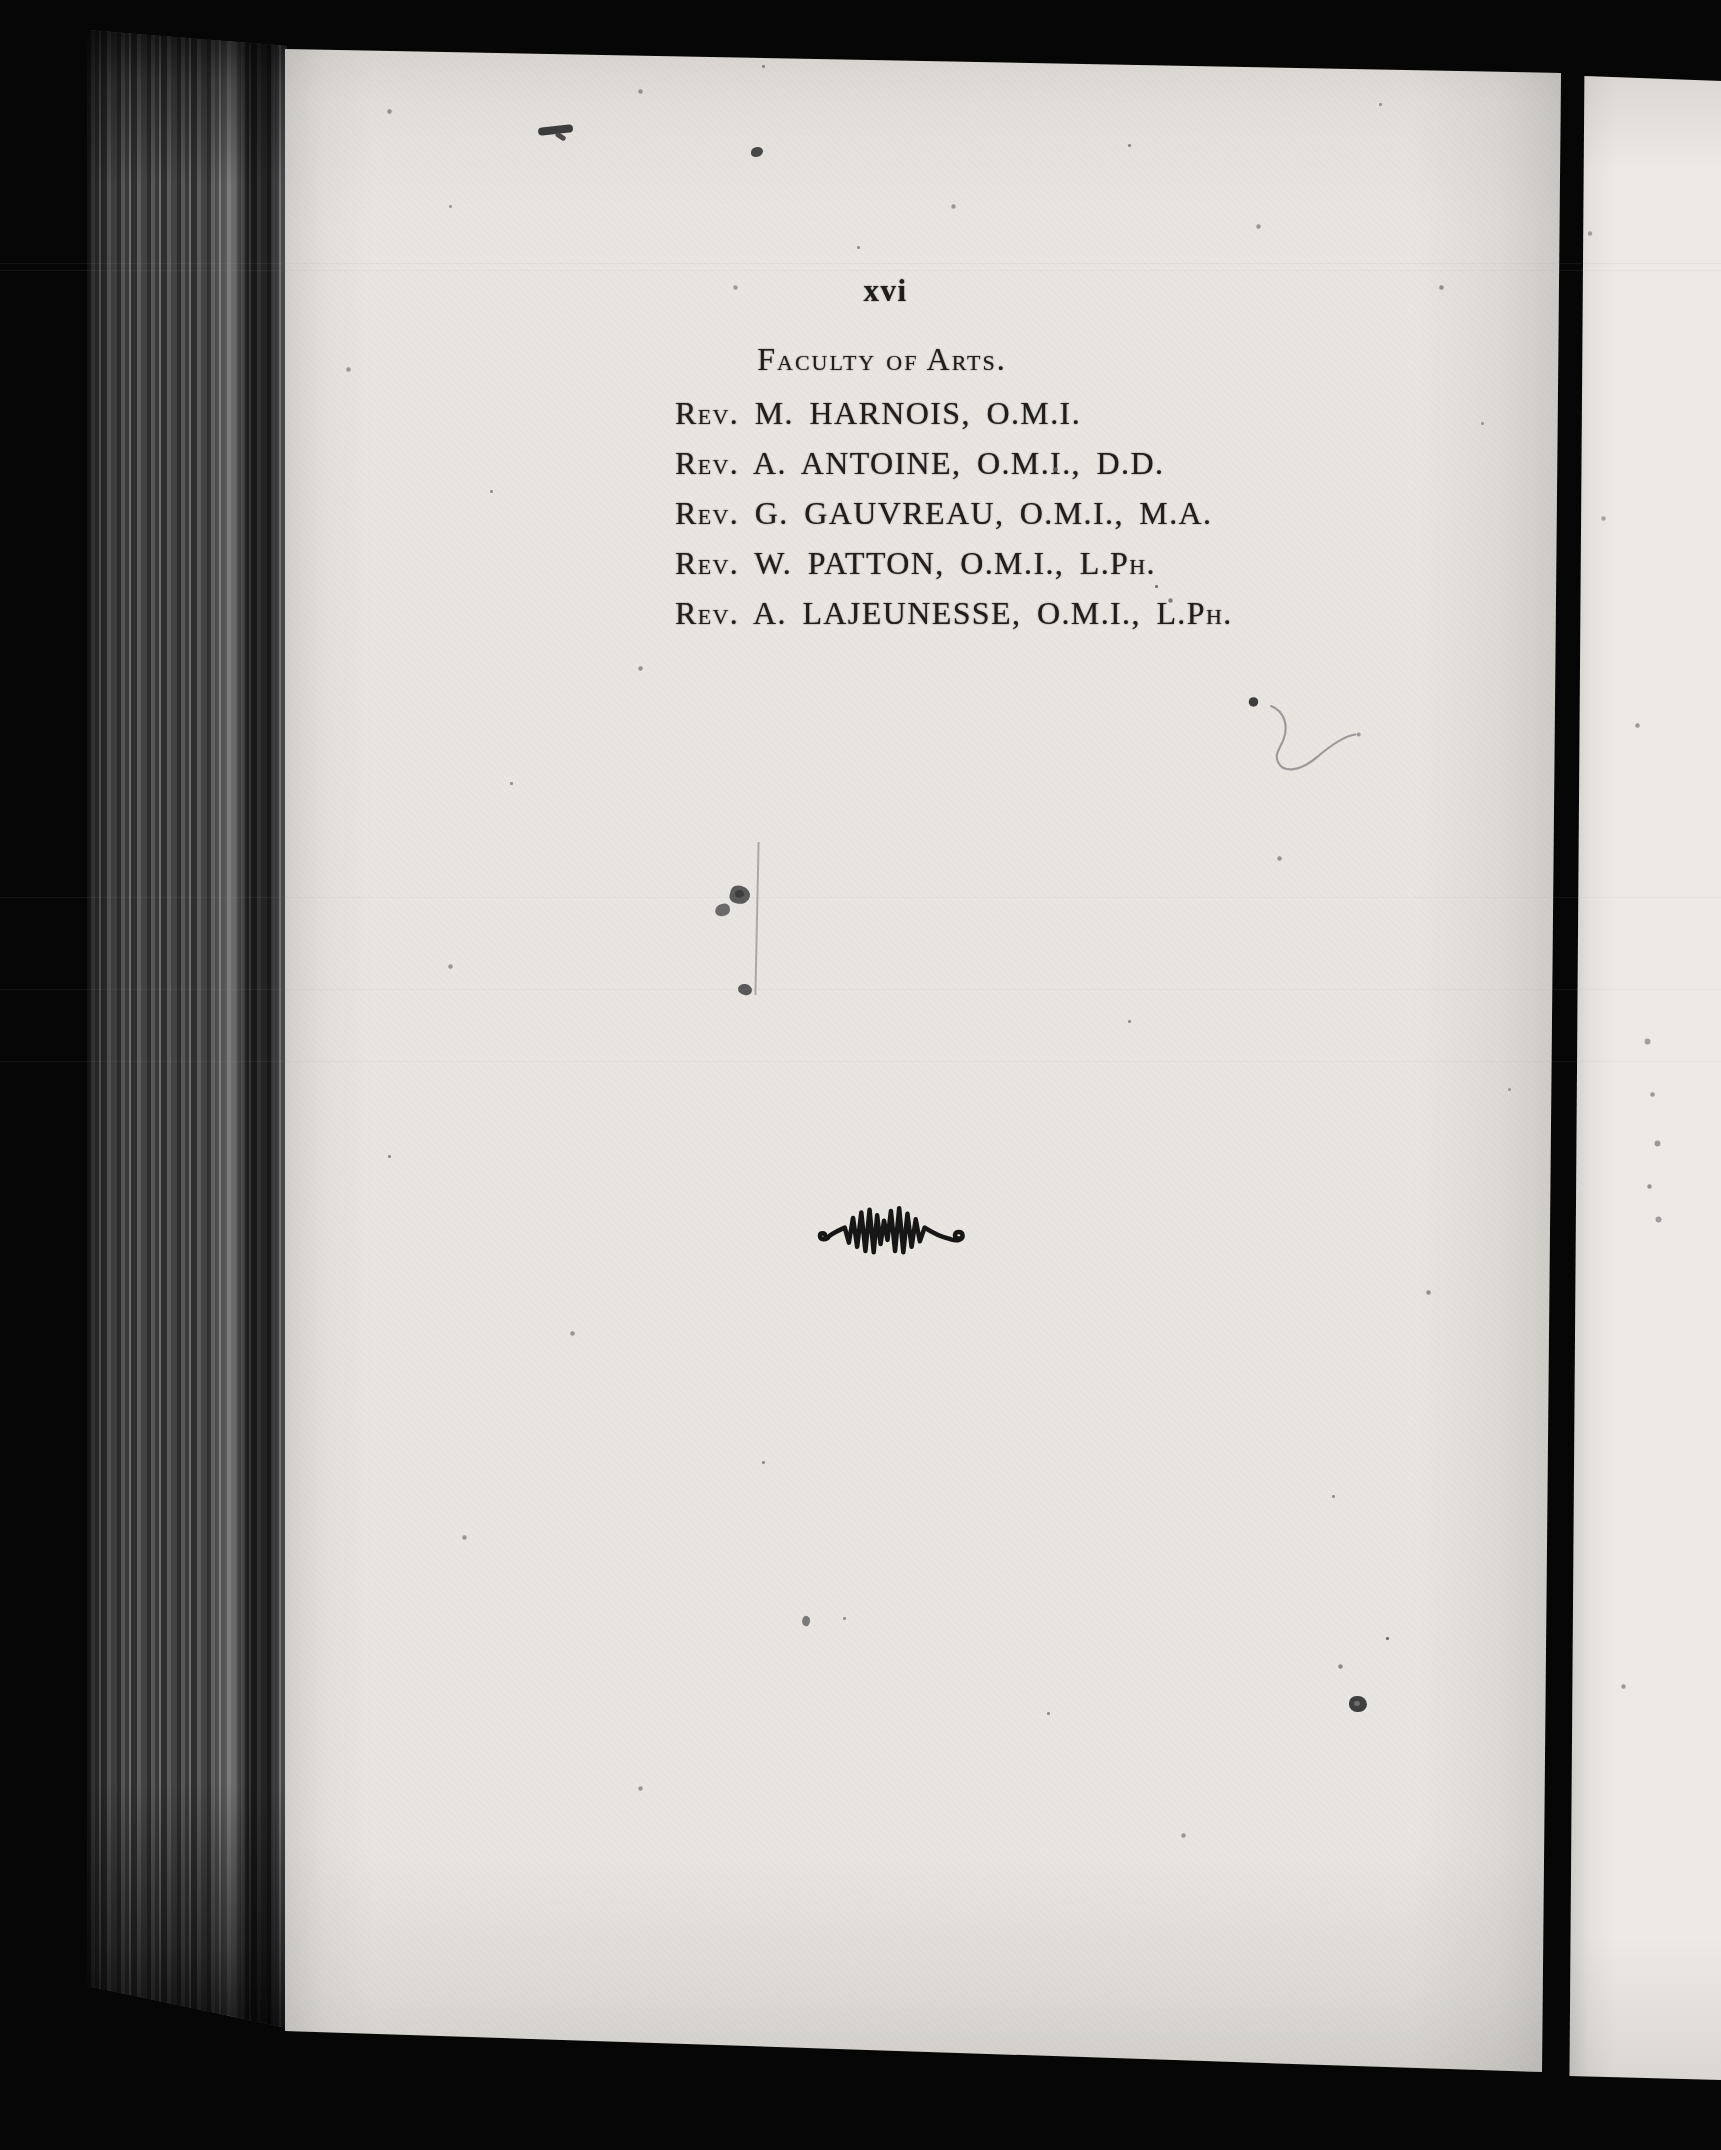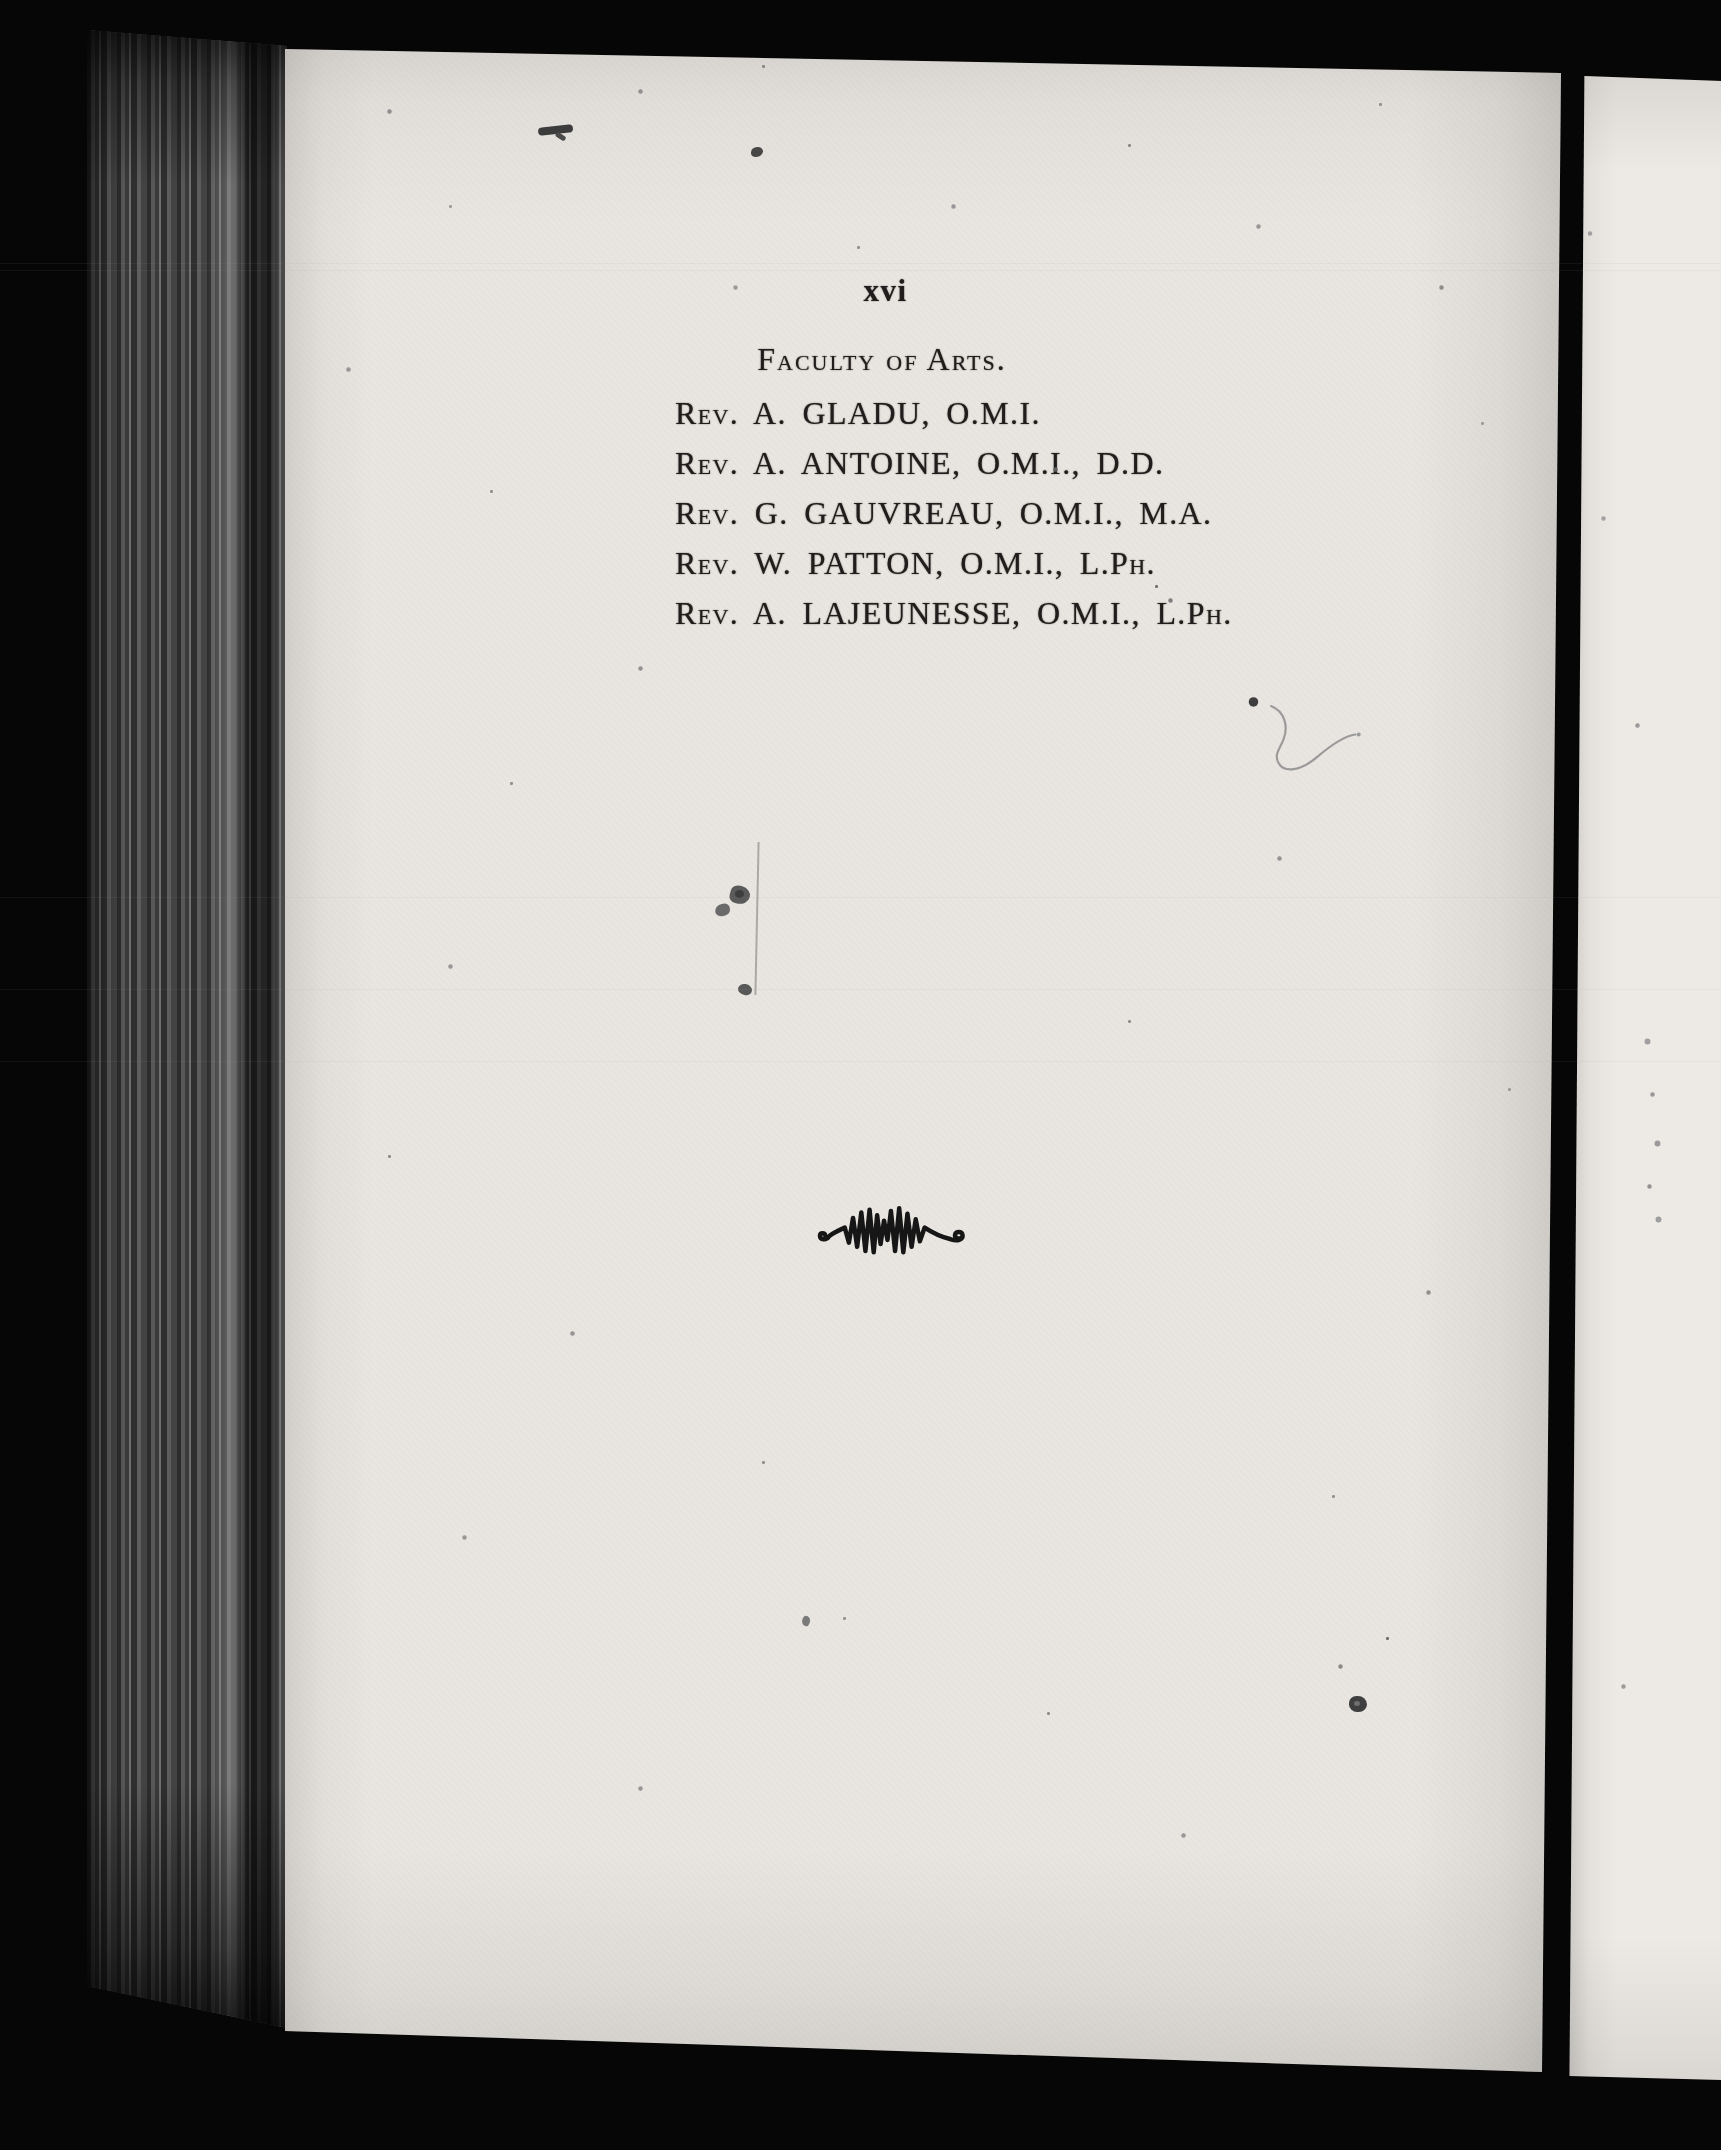--- a/index.html
+++ b/index.html
@@ -121,21 +121,21 @@
 
   <div class="edge-strip"></div>
 
   <div class="page-main">
 
     <div class="page-number ink">xvi</div>
 
     <div class="heading ink">Faculty of Arts.</div>
 
     <ul class="names ink">
-      <li>Rev. A. GLADU, O.M.I.</li>
+      <li>Rev. M. HARNOIS, O.M.I.</li>
       <li>Rev. A. ANTOINE, O.M.I., D.D.</li>
       <li>Rev. G. GAUVREAU, O.M.I., M.A.</li>
       <li>Rev. W. PATTON, O.M.I., L.Ph.</li>
       <li>Rev. A. LAJEUNESSE, O.M.I., L.Ph.</li>
     </ul>
 
     <svg class="ornament" width="181" height="62" viewBox="0 0 260 90" fill="none">
       <path d="M24,52 c-1,-5 -8,-5 -8,0 c0,6 9,7 13,1 C34,48 44,44 52,40
                L58,62 L64,26 L70,68 L76,18 L82,74 L88,14 L94,76 L99,22 L104,64 L109,30
                L114,58 L119,16 L125,74 L131,12 L137,76 L143,20 L149,68 L155,28 L161,60 L168,40

